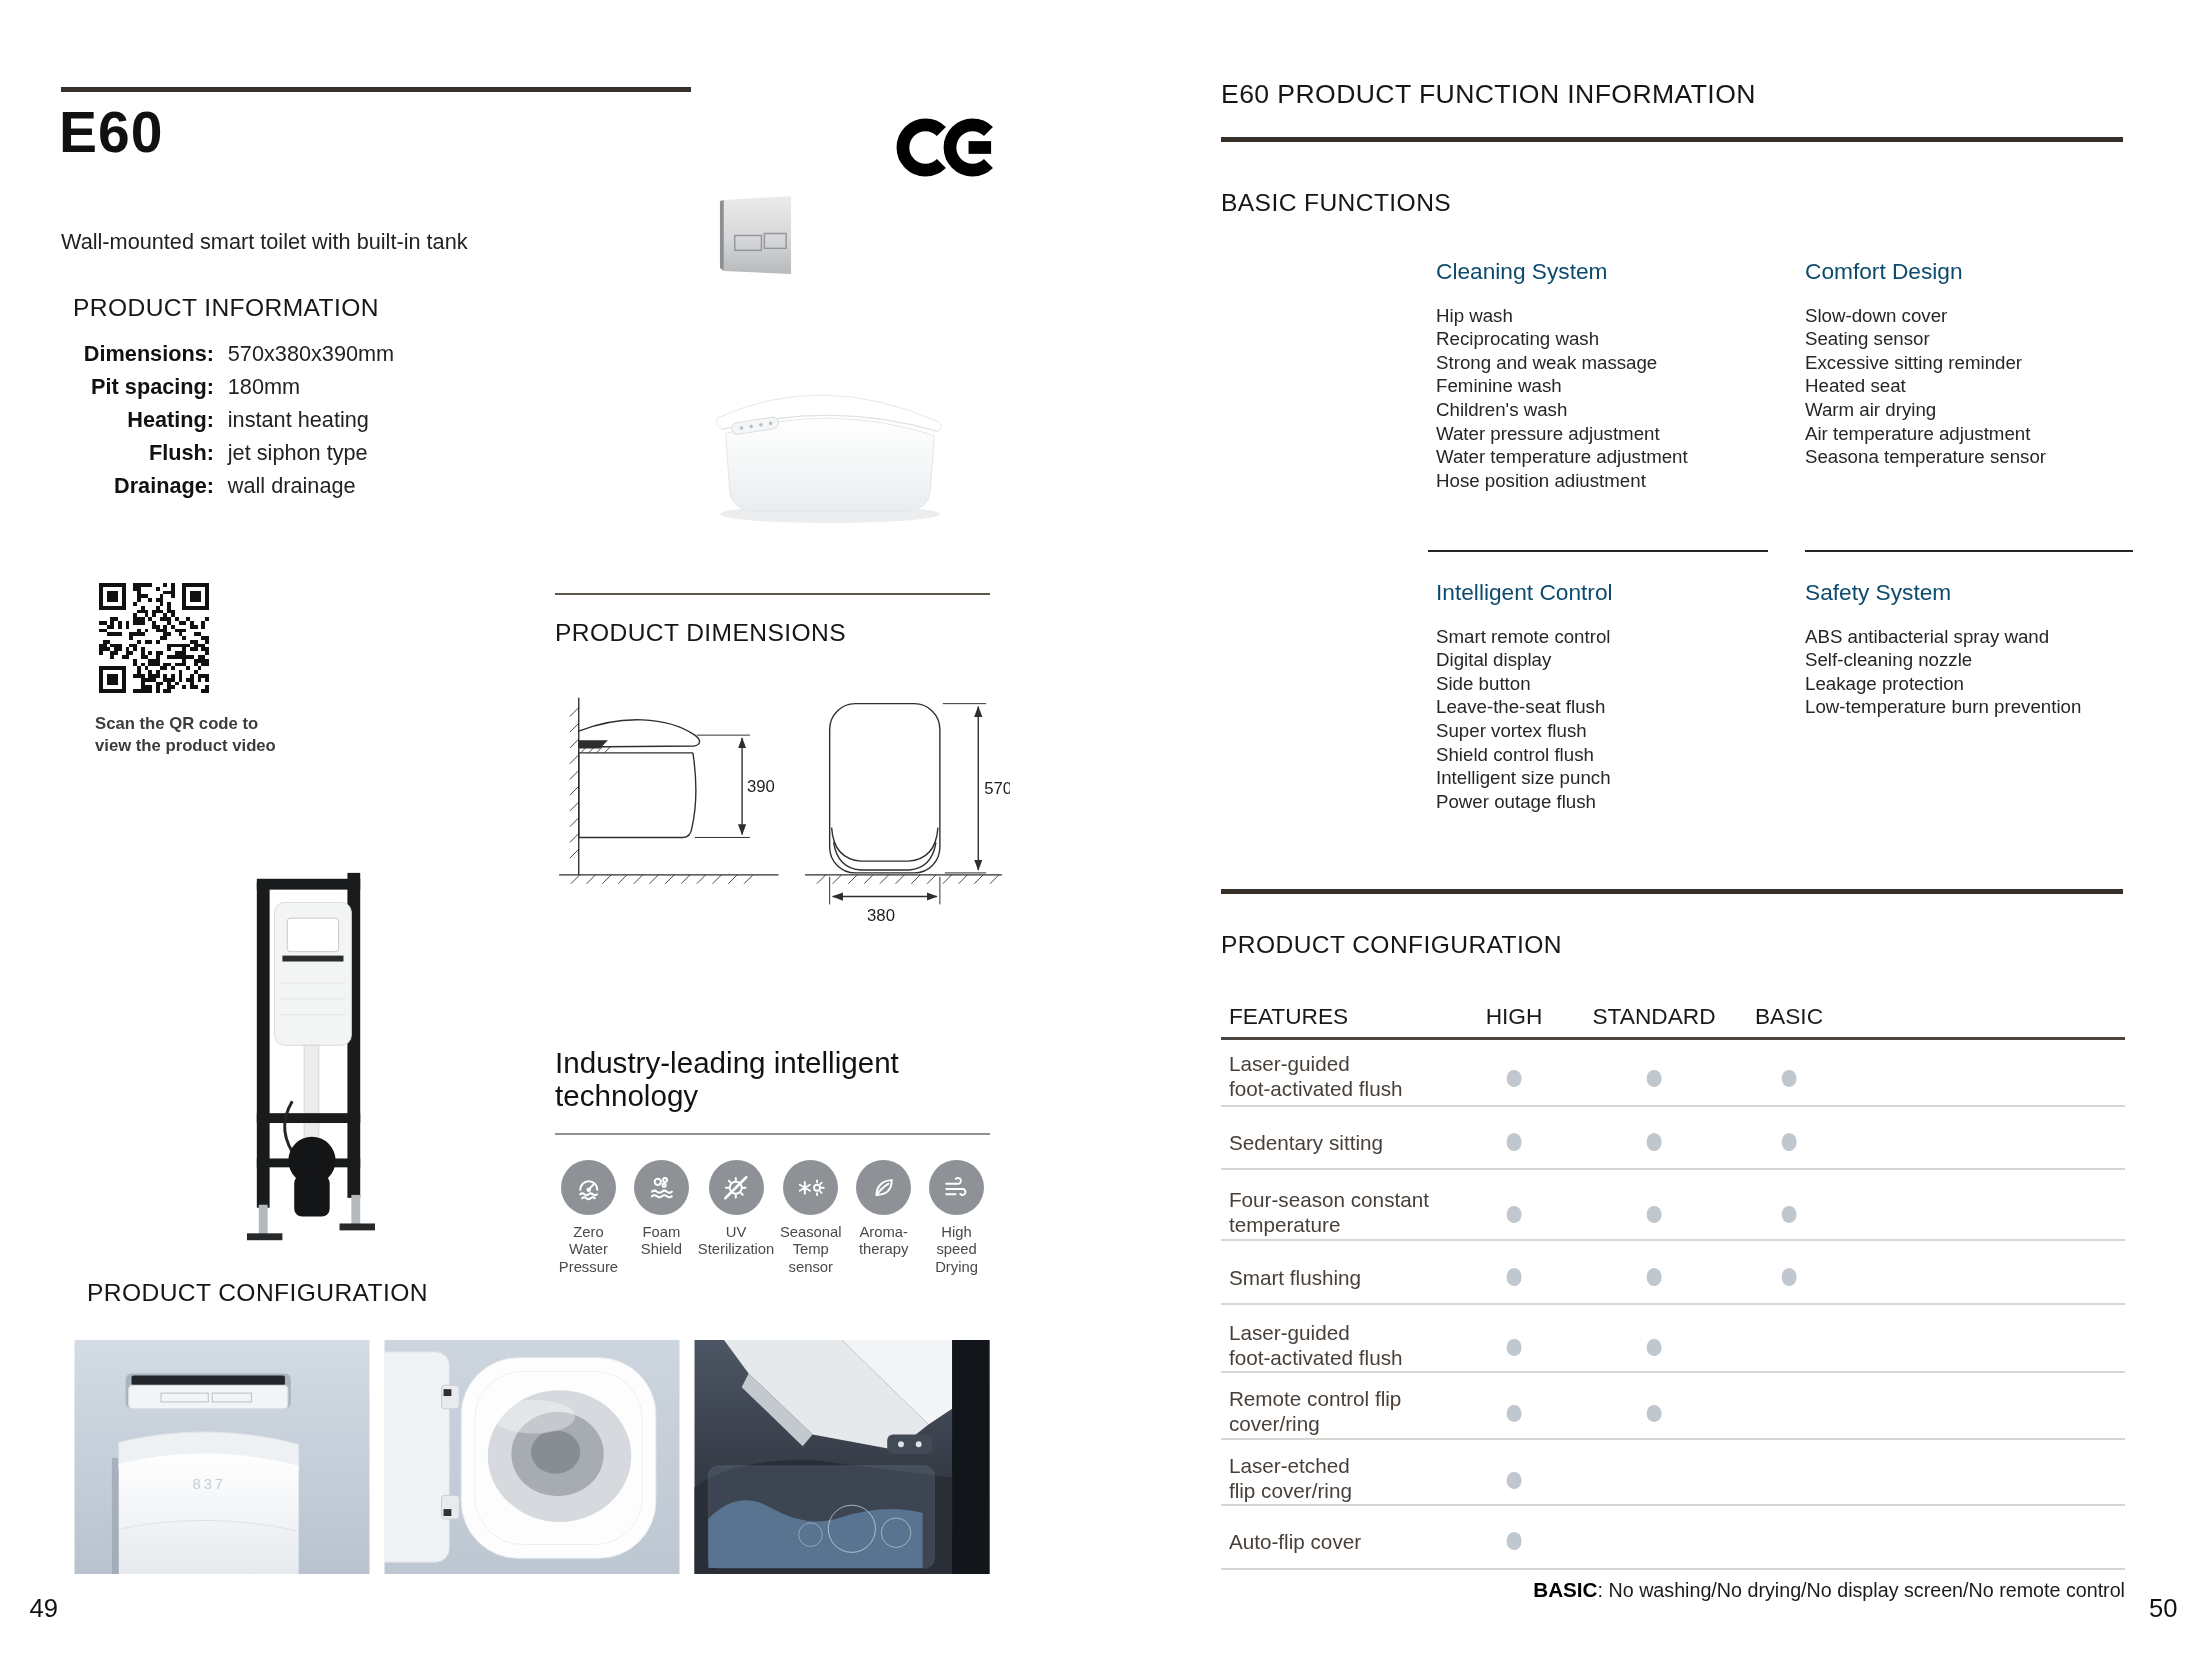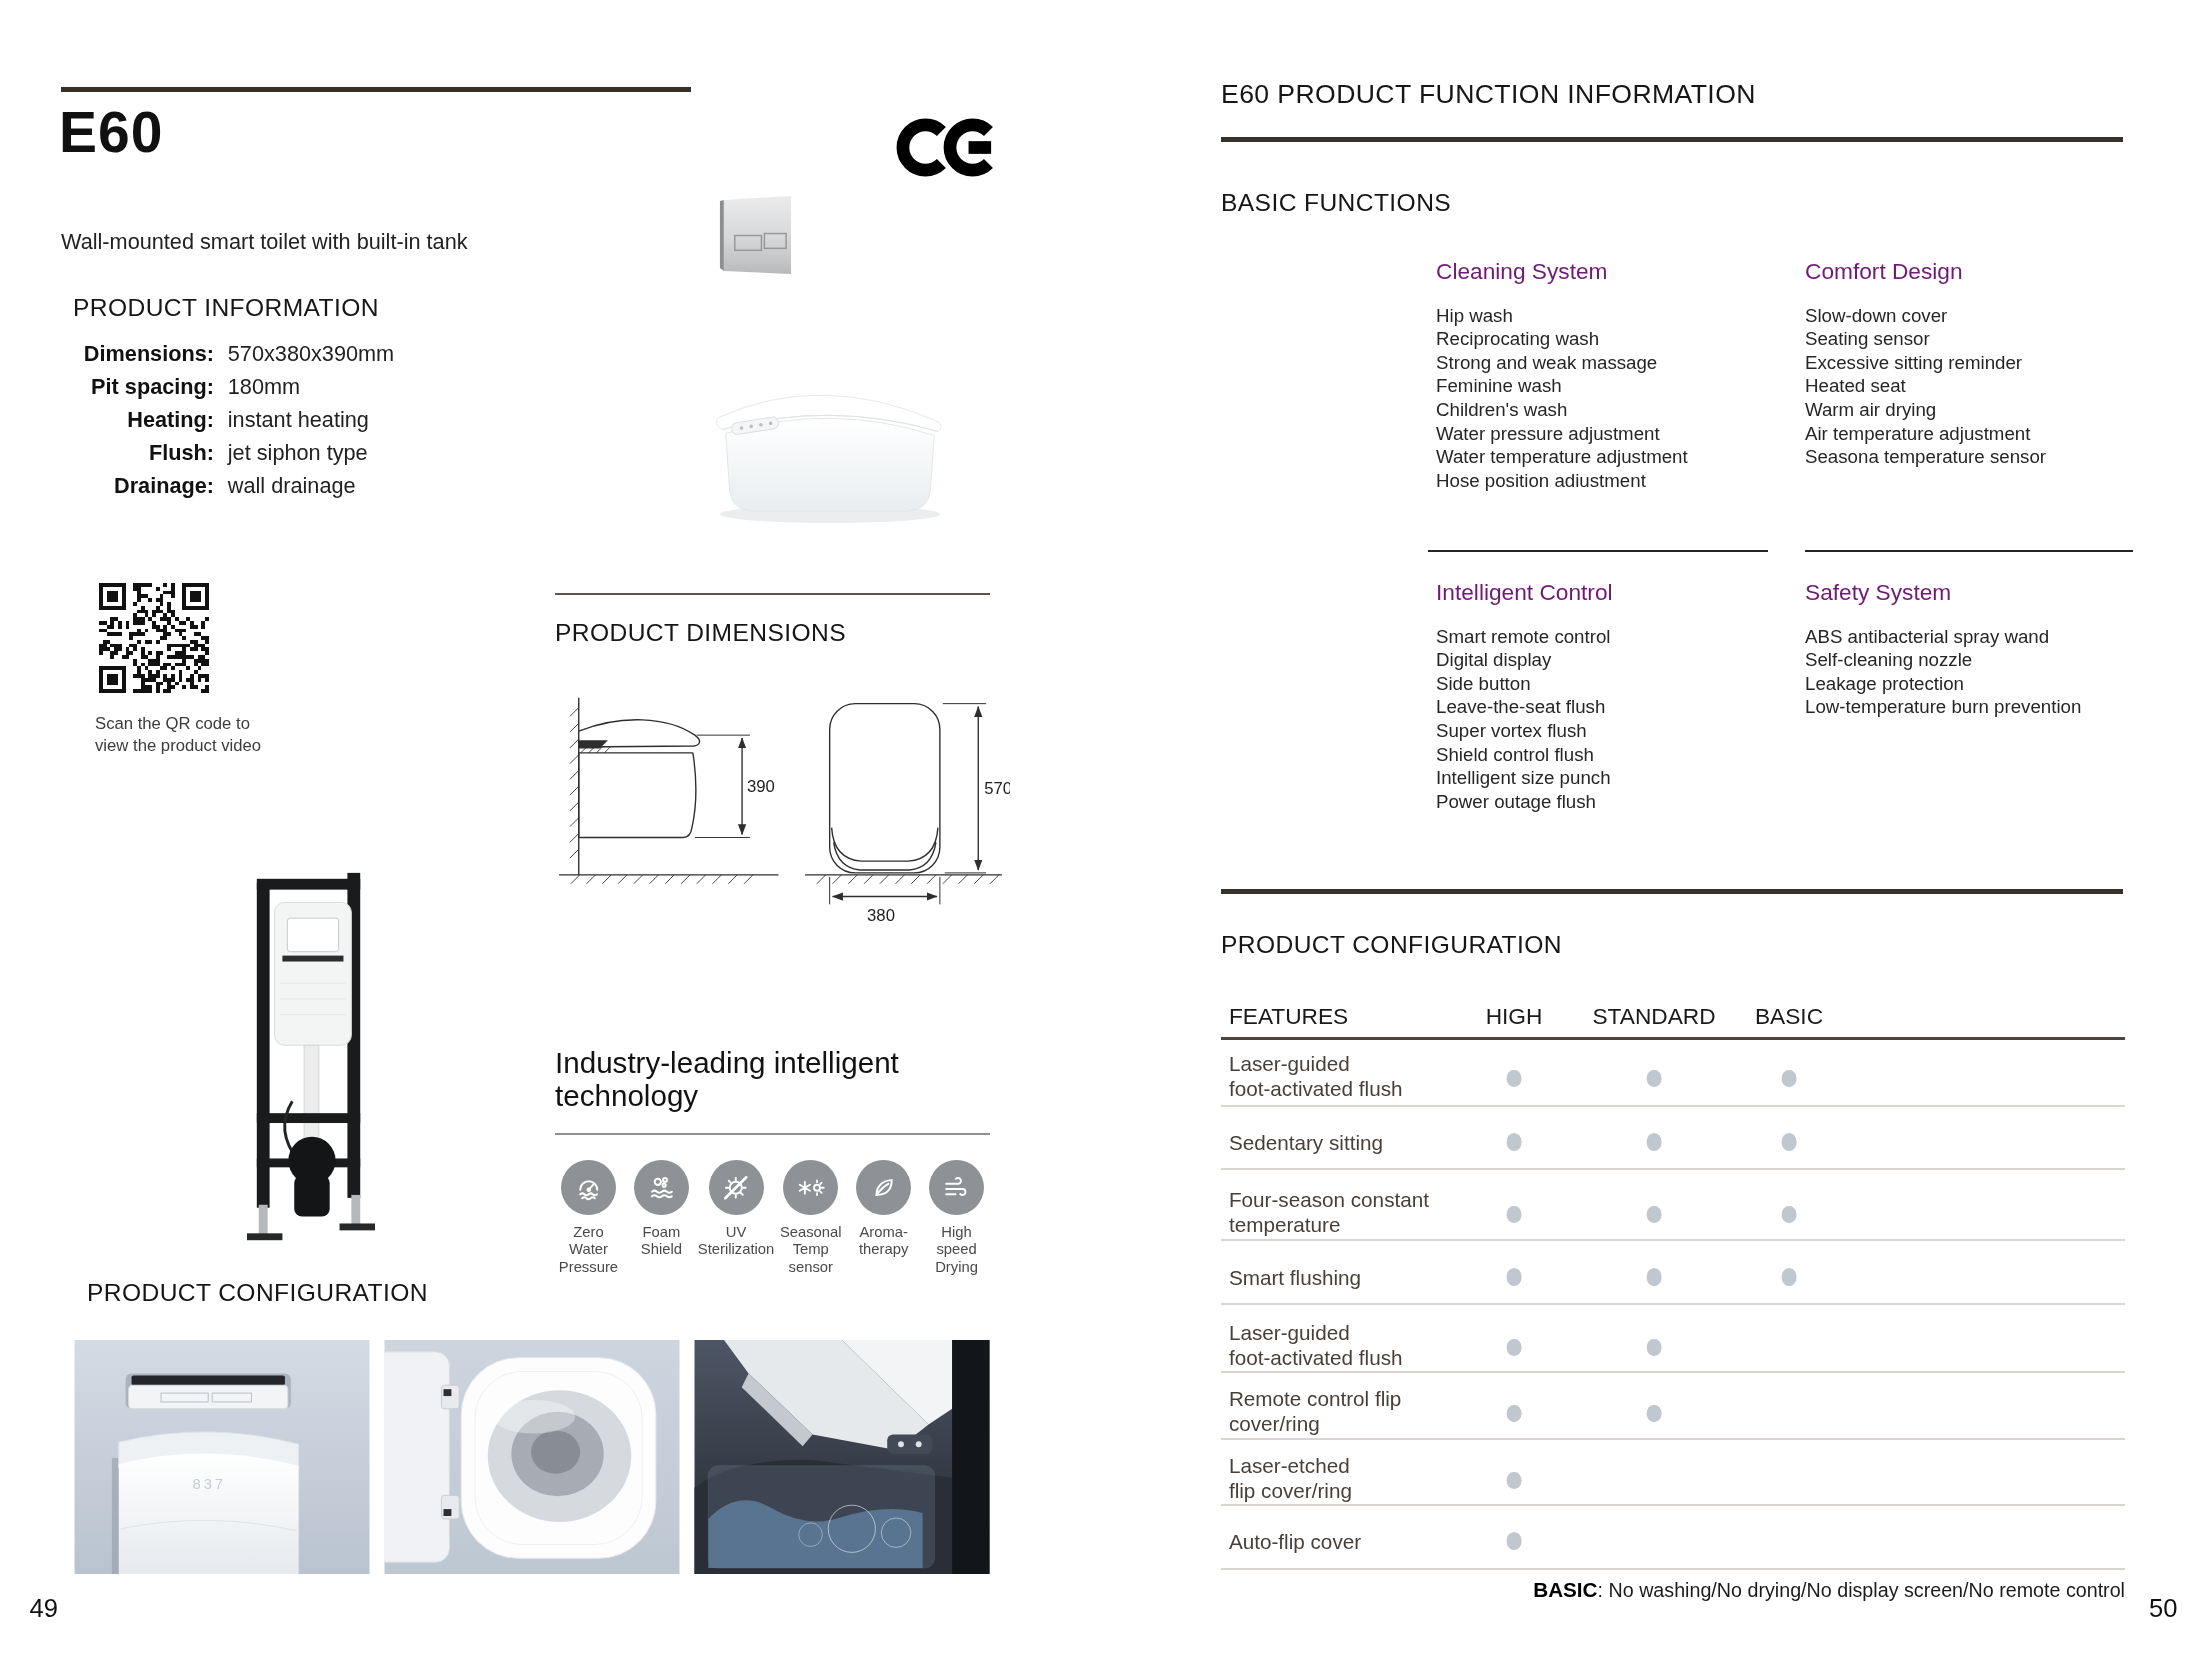--- a/index.html
+++ b/index.html
@@ -19,21 +19,21 @@
   .qr-caption{font-size:16.7px;line-height:1.32;color:#3c3c3c;}
   .tech-title{font-size:29.6px;line-height:1.13;color:#121212;}
   .tech-row{display:flex;justify-content:space-between;width:441px;}
   .tech-item{width:81px;text-align:center;}
   .tcircle{display:inline-flex;align-items:center;justify-content:center;width:55px;height:55px;
            border-radius:50%;background:#8e9296;}
   .tcircle svg{width:31.5px;height:31.5px;}
   .tlabel{margin-top:8.9px;font-size:14.8px;line-height:1.18;color:#4a4a4a;}
   .page-num{font-size:25.6px;color:#111;}
   .fn-group{position:absolute;width:355px;}
-  .fn-title{font-size:22.7px;color:#701a75;margin-bottom:18.7px;}
+  .fn-title{font-size:22.7px;color:#0c4a6e;margin-bottom:18.7px;}
   .fn-item{font-size:18.7px;line-height:23.6px;color:#262626;}
   .sep-dark{position:absolute;height:2px;background:#262626;}
   .trow{position:absolute;left:1221px;width:904px;}
   .tfeat{position:absolute;left:7.9px;top:0;font-size:20.7px;line-height:24.6px;color:#473f38;}
   .th{position:absolute;font-size:22.7px;color:#1a1a1a;}
   .thc{transform:translateX(-50%);}
   .tdot{position:absolute;width:14.8px;height:17.7px;border-radius:50%;background:#c1c7ce;transform:translateX(-50%);}
   .tsep{position:absolute;left:1221px;width:904px;height:2px;background:#d9d5d0;}
   .note{font-size:19.7px;color:#1b1b1b;text-align:right;}
   .note b{font-weight:700;font-size:20.7px;color:#000;}
@@ -394,21 +394,21 @@
           <rect x="12" y="28" width="1" height="1"></rect>
           <rect x="13" y="28" width="1" height="1"></rect>
           <rect x="15" y="28" width="1" height="1"></rect>
           <rect x="17" y="28" width="1" height="1"></rect>
           <rect x="18" y="28" width="1" height="1"></rect>
           <rect x="27" y="28" width="1" height="1"></rect>
           <rect x="28" y="28" width="1" height="1"></rect>
         </g>
     </svg>
   </div>
-  <div class="abs qr-caption" style="left:95px;top:713px;">
+  <div class="abs qr-caption" style="left:95px;top:713px;font-weight:bold;">
     <div>Scan the QR code to</div>
     <div>view the product video</div>
   </div>
 
   <div class="abs rule-thin" style="left:555px;top:593px;width:435px;"></div>
   <div class="abs section-title" style="left:555px;top:619px;">PRODUCT DIMENSIONS</div>
   <div class="abs" style="left:547px;top:682px;">
     <svg width="463" height="246" viewBox="0 0 470 250" fill="none" stroke="#2e2e2e" stroke-width="1.4">
       <defs>
         <marker id="ah" markerWidth="9" markerHeight="8" refX="7.5" refY="3" orient="auto-start-reverse">

